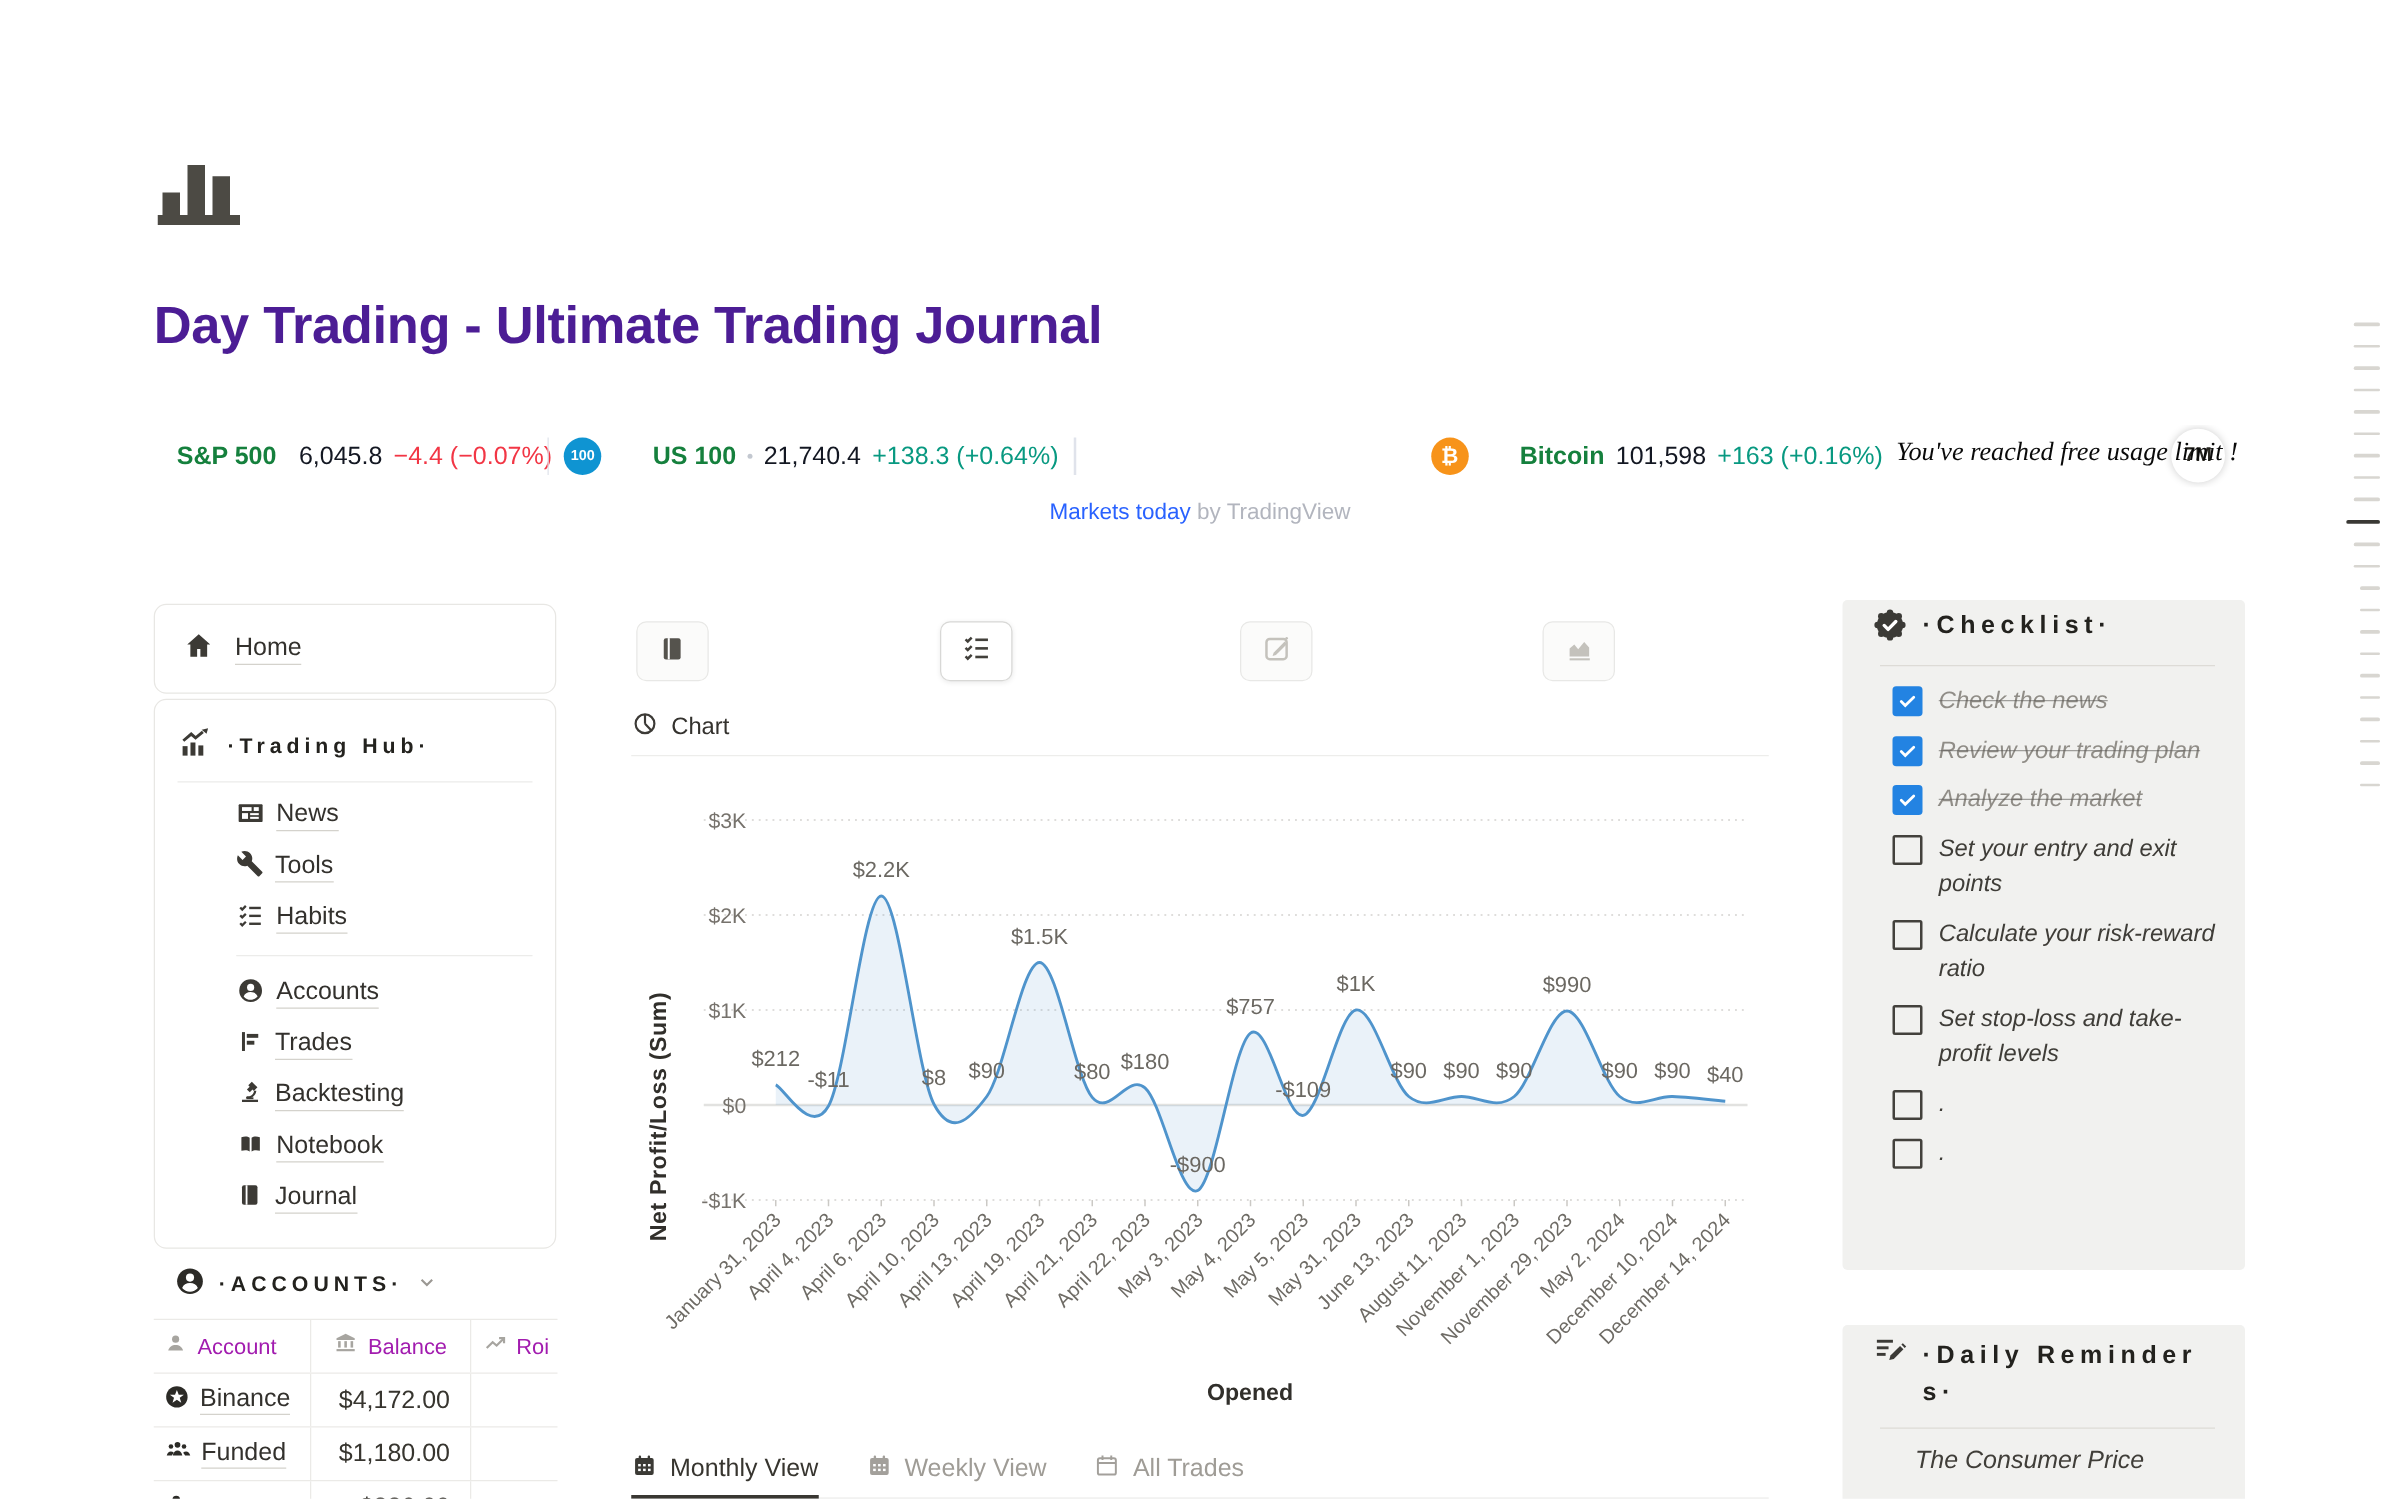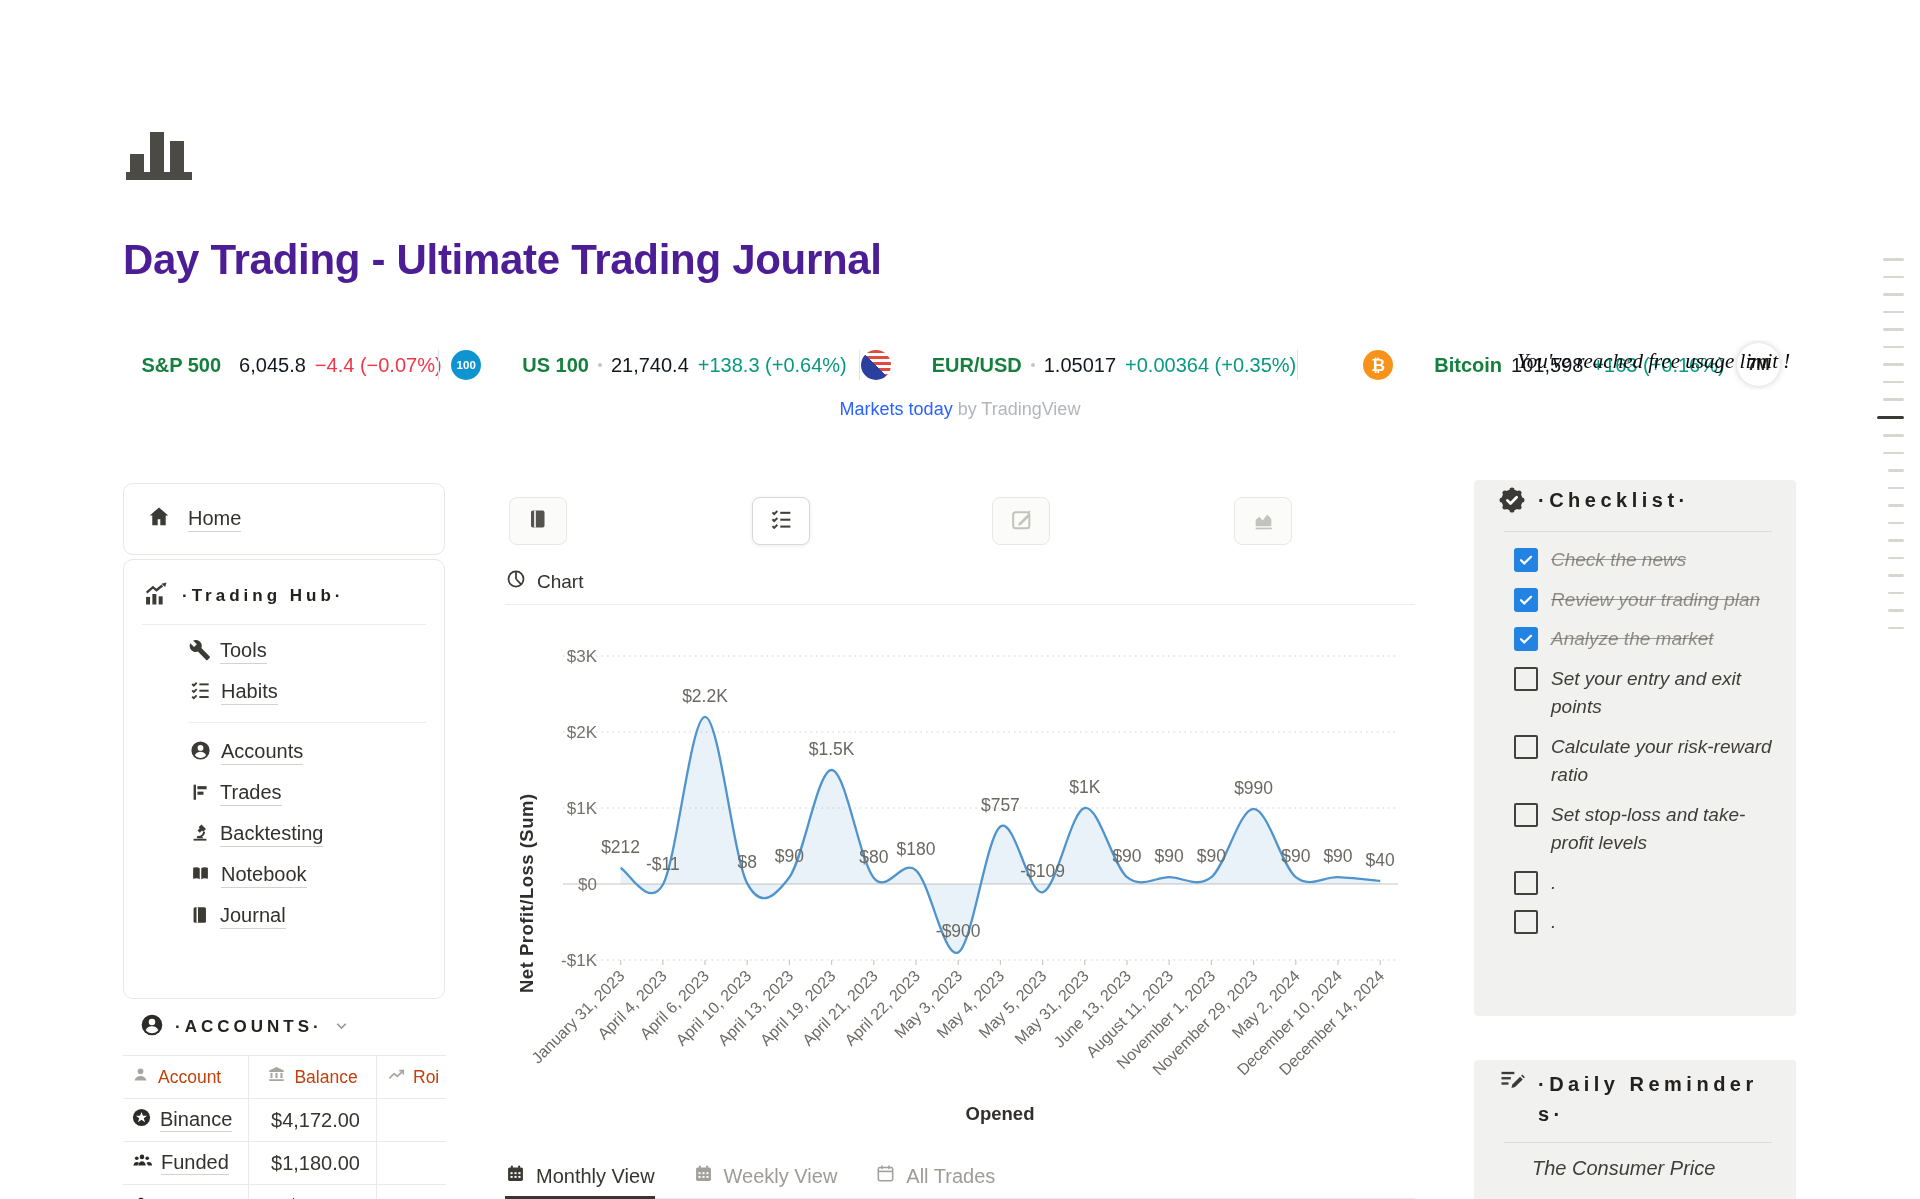--- a/index.html
+++ b/index.html
@@ -57,21 +57,21 @@
   .hub-head{display:flex;align-items:center;gap:12px;}
   .sec-title{font-size:17px;font-weight:700;letter-spacing:4px;color:#23221e;white-space:nowrap;}
   .hr{height:1px;background:#ececea;border:0;margin:12px 0 6px 0;}
   .nav-list{padding-left:47px;}
   .nav-item{height:41px;display:flex;align-items:center;gap:9px;color:#3c3a35;}
   .nav-label,.link-label{font-size:20px;color:#33312d;border-bottom:1px solid #d4d2cc;padding-bottom:1px;line-height:1.15;}
   .nav-hr{height:1px;background:#ececea;margin:9px 0;}
   .accounts-head{left:139px;top:1012px;display:flex;align-items:center;gap:10px;color:#2c2b27;}
   .accounts-table{left:123px;top:1055px;width:323px;font-size:20px;}
   .tr{display:flex;height:42px;align-items:center;border-bottom:1px solid #ebeae7;}
-  .tr.head{border-top:1px solid #ebeae7;color:#c2410c;font-size:17.5px;}
+  .tr.head{border-top:1px solid #ebeae7;color:#a21caf;font-size:17.5px;}
   .td{box-sizing:border-box;height:100%;display:flex;align-items:center;}
   .td-account{width:126px;padding-left:8px;gap:8px;border-right:1px solid #ebeae7;}
   .td-balance{width:128px;justify-content:flex-end;padding-right:16px;border-right:1px solid #ebeae7;}
   .td-balance.headc{justify-content:center;gap:8px;padding-right:0;}
   .td-roi{width:69px;padding-left:10px;gap:7px;}
   .acct-name{font-size:20px;color:#33312d;border-bottom:1px solid #d4d2cc;}
 
   
   .tb-btn{top:497px;width:56px;height:46px;border-radius:8px;border:1px solid #e8e8e6;background:#fbfbfa;
     display:flex;align-items:center;justify-content:center;}
@@ -125,27 +125,20 @@
   </div>
   <div class="tk-sep"></div>
   <div class="tk tk2">
     <span class="badge100 ic">100</span>
     <span class="sym">US 100</span>
     <span class="mid-dot"></span>
     <span class="val">21,740.4</span>
     <span class="chg up">+138.3 (+0.64%)</span>
   </div>
   <div class="tk-sep"></div>
-  <div class="tk tk3">
-    <span class="flag-circle ic"></span>
-    <span class="sym">EUR/USD</span>
-    <span class="mid-dot"></span>
-    <span class="val">1.05017</span>
-    <span class="chg up">+0.00364 (+0.35%)</span>
-  </div>
   <div class="tk-sep"></div>
   <div class="tk tk4">
     <span class="btc-badge ic">₿</span>
     <span class="sym">Bitcoin</span>
     <span class="val">101,598</span>
     <span class="chg up">+163 (+0.16%)</span>
   </div>
   <div class="abs usage-badge">7M</div>
   <div class="abs usage-note">You've reached free usage limit !</div>
 </div>
@@ -195,20 +188,35 @@
           <rect x="8.9" y="12" width="3.4" height="9"></rect>
           <rect x="14.3" y="14" width="3.4" height="7"></rect>
         <path d="M4 10.8 9.4 6.2l3 2.6 5-4.1" stroke="#3c3a35" stroke-width="2" fill="none"></path>
         <polygon points="16.6,3.2 21,2.2 19.9,6"></polygon>
       </svg>
     </span>
     <span class="sec-title">·Trading Hub·</span>
   </div>
   <div class="hr"></div>
   <div class="nav-list">
+    <div class="nav-item">
+      <span class="ic">
+        <svg width="23" height="23" viewBox="0 0 24 24" fill="#3c3a35">
+            <path d="M3 4.5h18c.6 0 1 .4 1 1v13c0 .6-.4 1-1 1H3c-.6 0-1-.4-1-1v-13c0-.6.4-1 1-1z"></path>
+            <g fill="#fff">
+              <rect x="4.8" y="7" width="8" height="3.2"></rect>
+              <rect x="4.8" y="12" width="5" height="4.8"></rect>
+              <rect x="11.6" y="12" width="7.2" height="1.7"></rect>
+              <rect x="11.6" y="15.1" width="7.2" height="1.7"></rect>
+              <rect x="14.6" y="7" width="4.2" height="3.2"></rect>
+            </g>
+          </svg>
+      </span>
+      <span class="nav-label">News</span>
+    </div>
     <div class="nav-item">
       <span class="ic">
         <svg width="22" height="22" viewBox="0 0 24 24" fill="#3c3a35">
             <path d="M22.61 18.99l-9.08-9.08c.93-2.34.45-5.1-1.44-7C10.02.84 6.9.42 4.42 1.63l4.09 4.09-3 3-4.1-4.1C.19 7.11.6 10.23 2.67 12.3c1.9 1.9 4.66 2.37 7 1.44l9.08 9.08c.4.4 1.04.4 1.43 0l2.43-2.43c.39-.39.39-1.04 0-1.4z"></path>
           </svg>
       </span>
       <span class="nav-label">Tools</span>
     </div>
     <div class="nav-item">
       <span class="ic">

